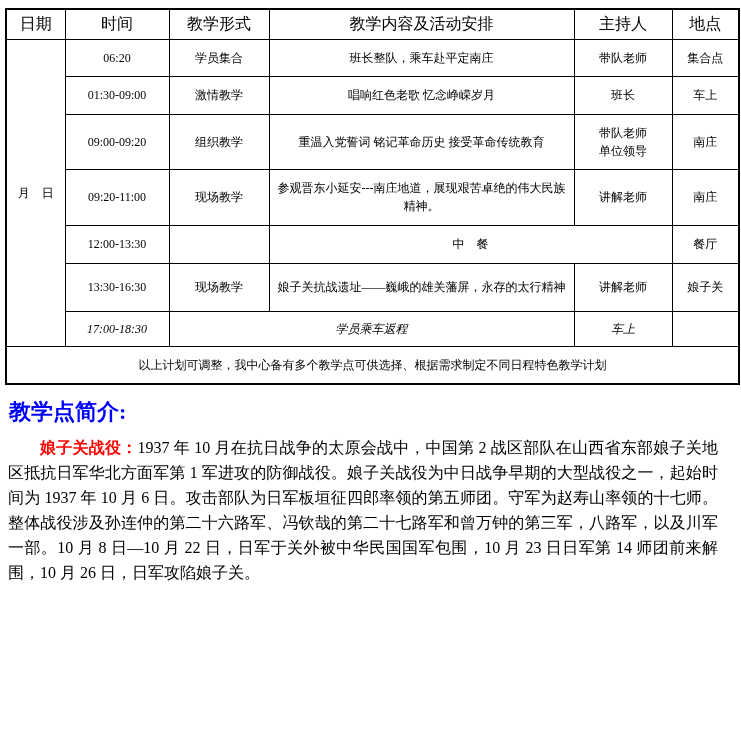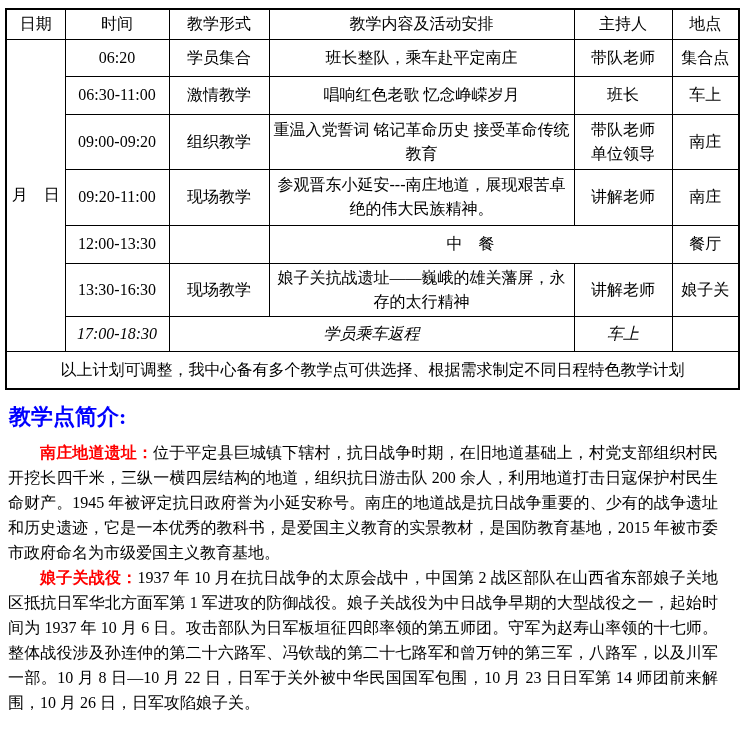--- a/index.html
+++ b/index.html
@@ -14,21 +14,21 @@
 
   table.schedule {
     border-collapse: collapse;
     table-layout: fixed;
     width: 732px;
     border: 2px solid #000;
   }
   .schedule th, .schedule td {
     border: 1px solid #000;
     font-weight: normal;
-    font-size: 16px;
+    font-size: 12px;
     text-align: center;
     vertical-align: middle;
     padding: 2px 4px;
     line-height: 1.5;
     overflow: hidden;
   }
   .schedule th { font-size: 16px; }
   .col-date { width: 59px; }
   .col-time { width: 104px; }
   .col-form { width: 100px; }
@@ -81,21 +81,21 @@
       <tr style="height:37px;">
         <td rowspan="7">月　日</td>
         <td>06:20</td>
         <td>学员集合</td>
         <td class="cell-left">班长整队，乘车赴平定南庄</td>
         <td>带队老师</td>
         <td>集合点</td>
       </tr>
 
       <tr style="height:38px;">
-        <td>06:30-11:00</td>
+        <td>01:30-09:00</td>
         <td>激情教学</td>
         <td class="cell-left">唱响红色老歌 忆念峥嵘岁月</td>
         <td>班长</td>
         <td>车上</td>
       </tr>
 
       <tr style="height:55px;margin-top:10px;">
         <td>09:00-09:20</td>
         <td>组织教学</td>
         <td class="cell-left">重温入党誓词 铭记革命历史 接受革命传统教育</td>
@@ -136,22 +136,19 @@
 
       <tr style="height:38px;font-family:Liberation Serif, serif;">
         <td colspan="6">以上计划可调整，我中心备有多个教学点可供选择、根据需求制定不同日程特色教学计划</td>
       </tr>
     </tbody>
   </table>
 
   <div class="intro">
     <div class="intro-title">教学点简介:</div>
 
-    <p class="para">
-      <span class="sec-heading">南庄地道遗址：</span><span>位于平定县巨城镇下辖村，抗日战争时期，在旧地道基础上，村党支部组织村民开挖长四千米，三纵一横四层结构的地道，组织抗日游击队 200 余人，利用地道打击日寇保护村民生命财产。1945 年被评定抗日政府誉为小延安称号。南庄的地道战是抗日战争重要的、少有的战争遗址和历史遗迹，它是一本优秀的教科书，是爱国主义教育的实景教材，是国防教育基地，2015 年被市委市政府命名为市级爱国主义教育基地。</span>
-    </p>
 
     <p class="para">
       <span class="sec-heading">娘子关战役：</span><span>1937 年 10 月在抗日战争的太原会战中，中国第 2 战区部队在山西省东部娘子关地区抵抗日军华北方面军第 1 军进攻的防御战役。娘子关战役为中日战争早期的大型战役之一，起始时间为 1937 年 10 月 6 日。攻击部队为日军板垣征四郎率领的第五师团。守军为赵寿山率领的十七师。整体战役涉及孙连仲的第二十六路军、冯钦哉的第二十七路军和曾万钟的第三军，八路军，以及川军一部。10 月 8 日—10 月 22 日，日军于关外被中华民国国军包围，10 月 23 日日军第 14 师团前来解围，10 月 26 日，日军攻陷娘子关。</span>
     </p>
   </div>
 
 </div>
 
 </body></html>

